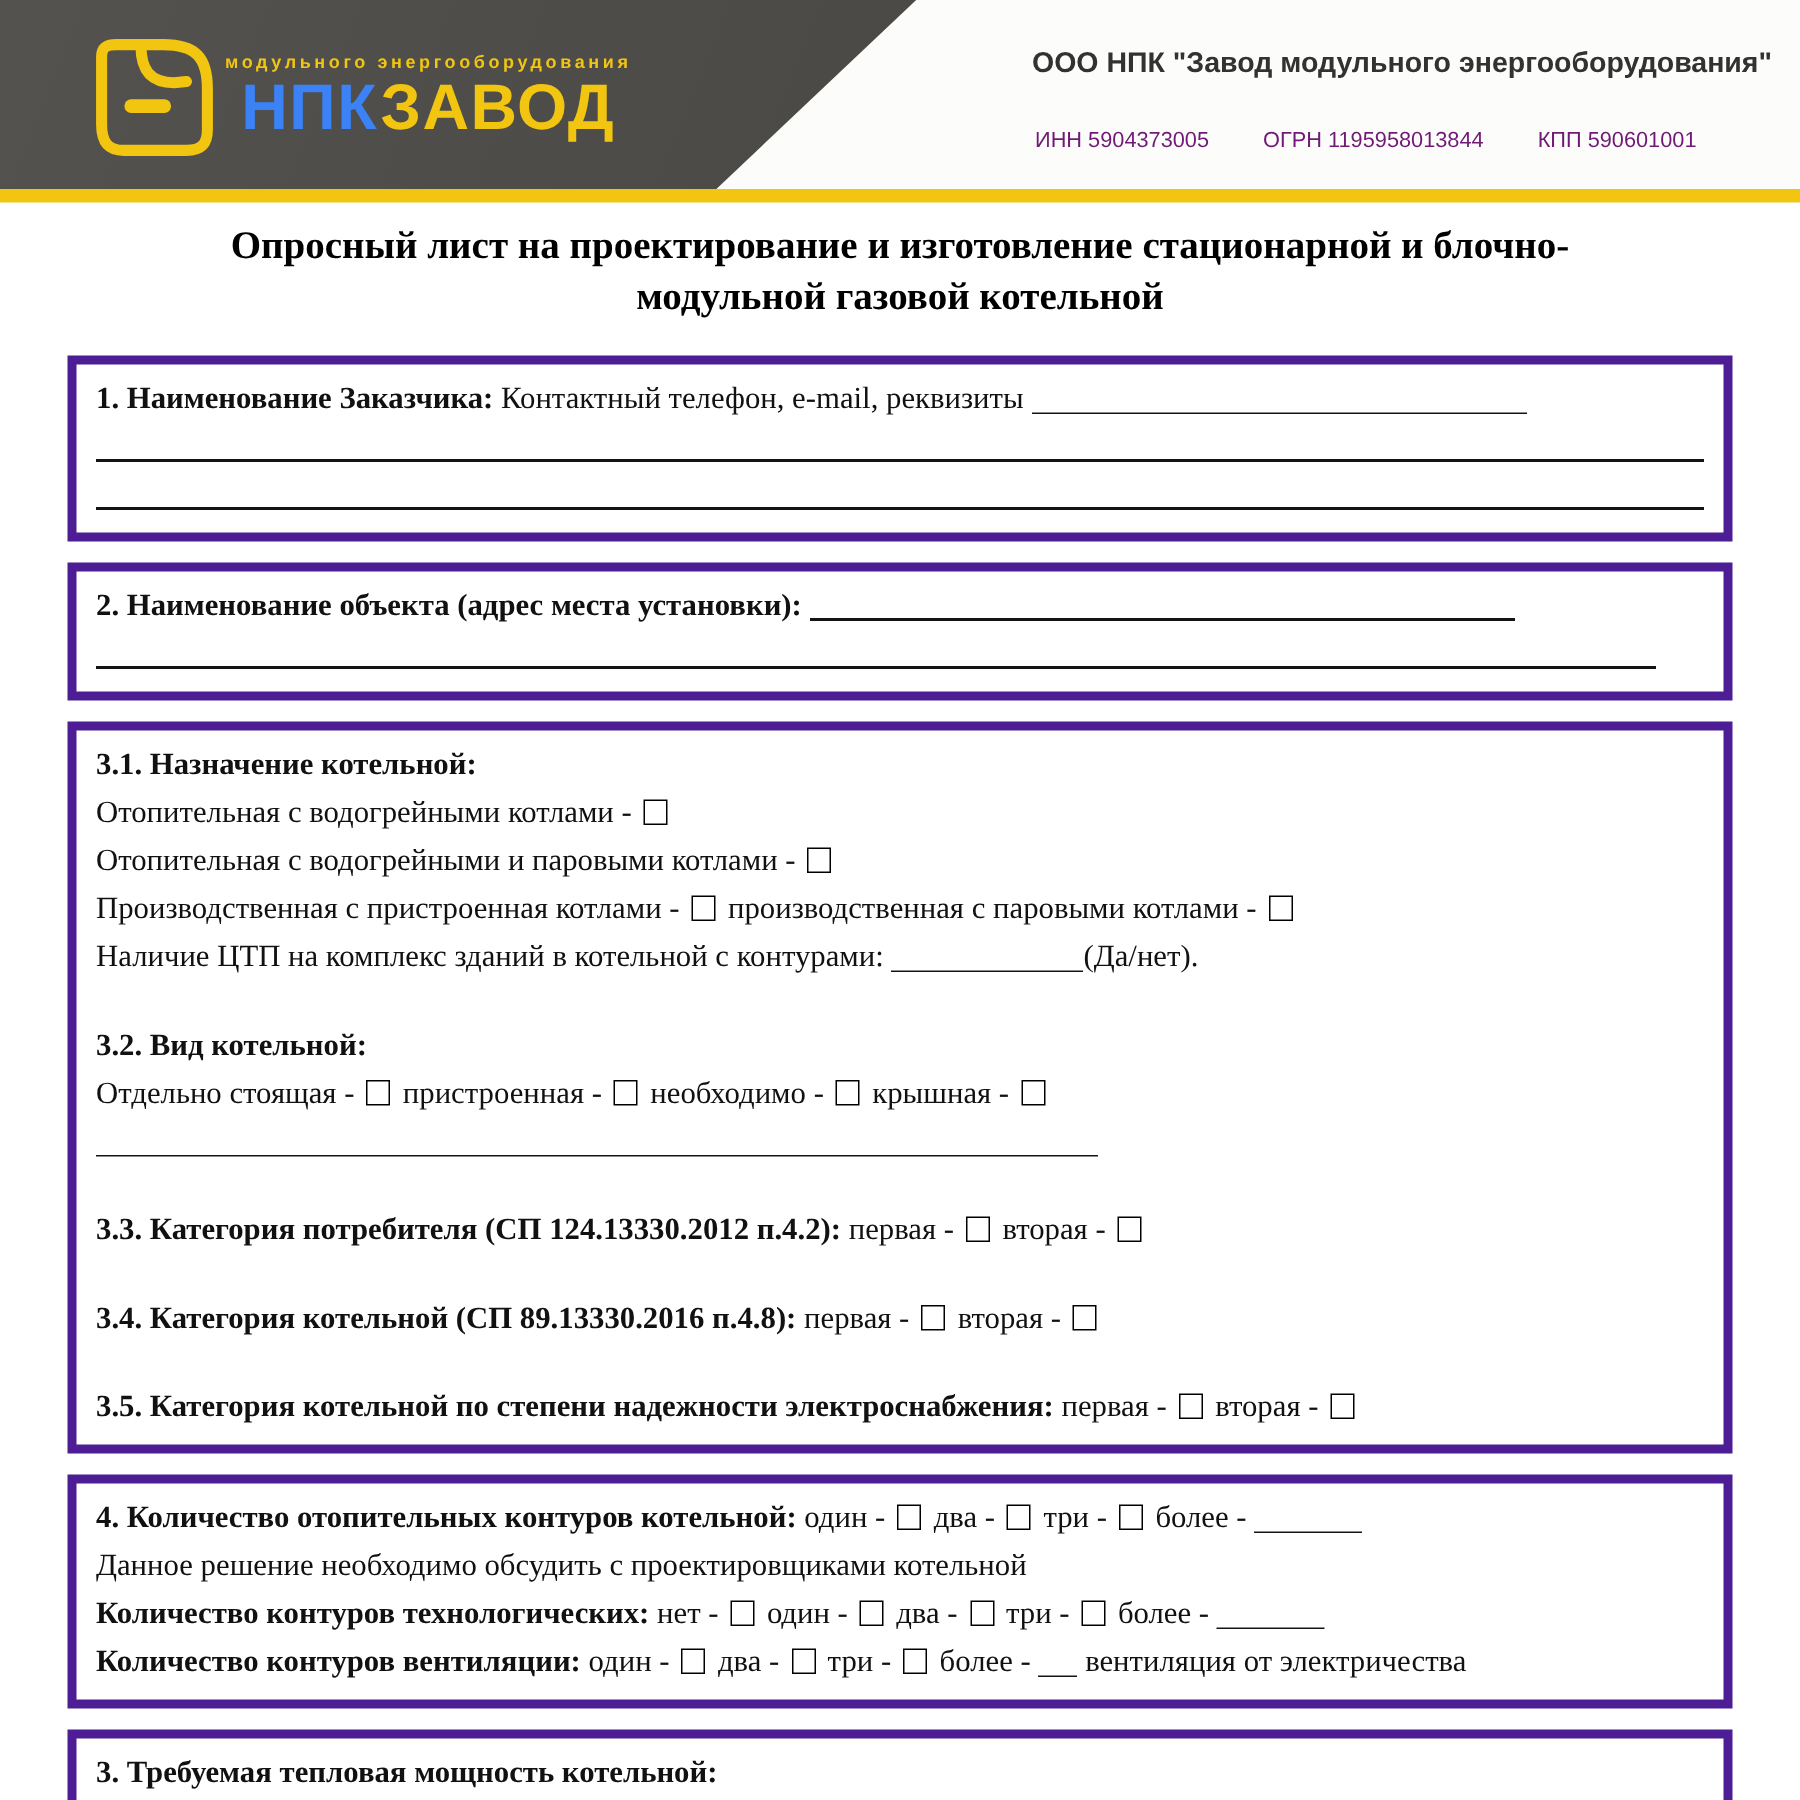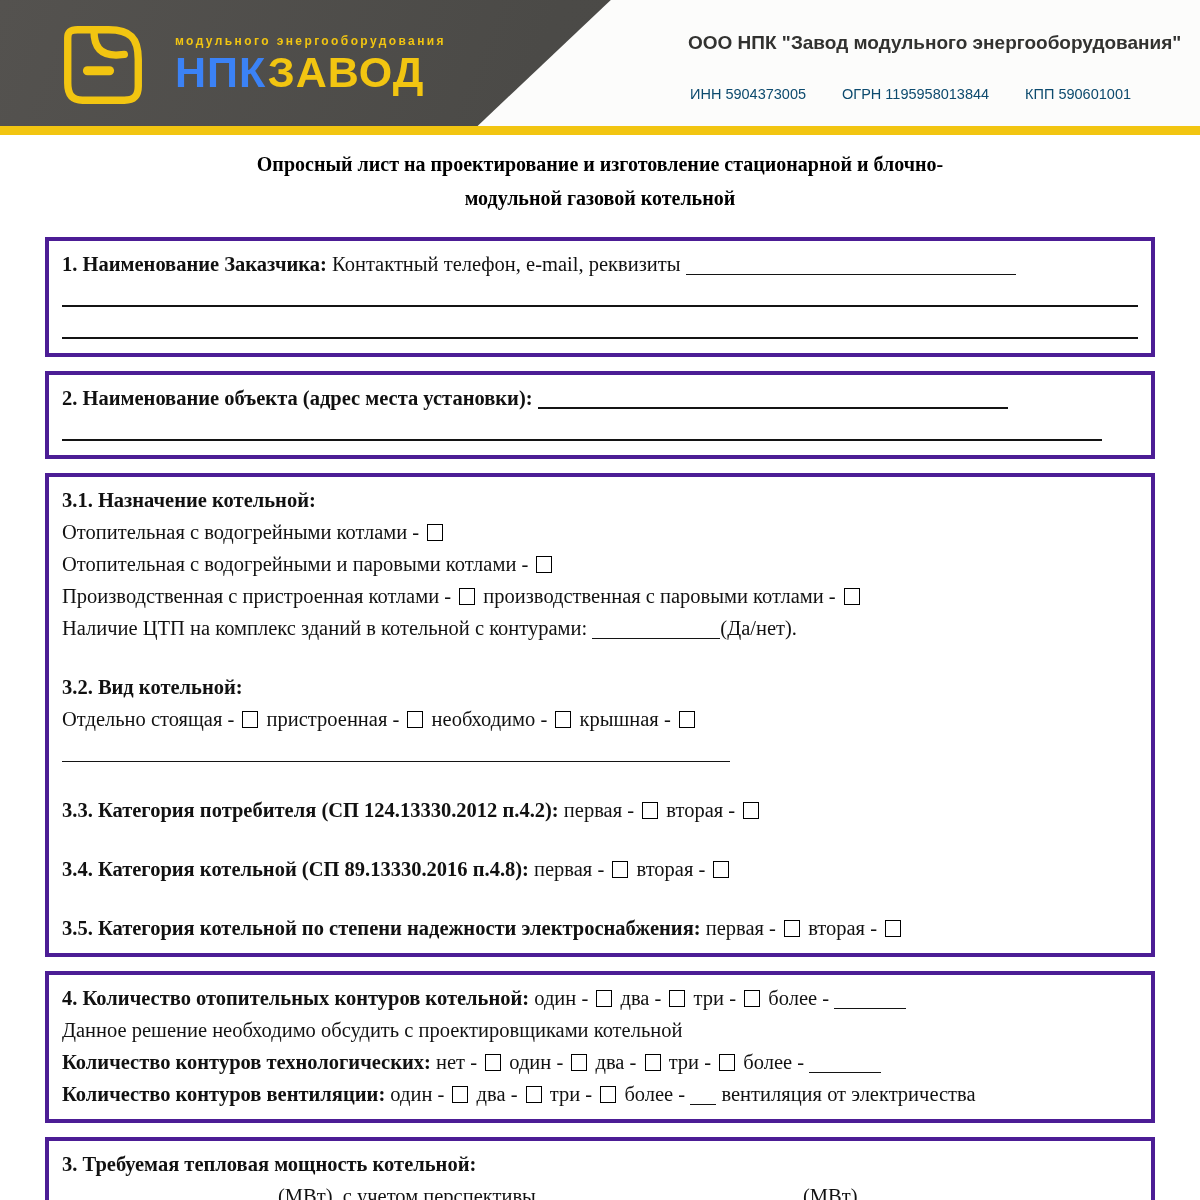--- a/index.html
+++ b/index.html
@@ -11,45 +11,45 @@
   }
   
   .hdr { position:relative; width:1200px; height:126px; background:#fcfcfb; }
   .hdr-dark {
     position:absolute; left:0; top:0; width:1200px; height:126px;
     background:linear-gradient(112deg,#54524f 0%,#4b4a47 45%,#484745 100%);
     clip-path:polygon(0 0, 50.9% 0, 39.8% 100%, 0 100%);
   }
   .logo-wrap { position:absolute; left:62px; top:22px; display:flex; align-items:flex-start; }
   .logo-icon { width:82px; height:86px; }
-  .logo-text { margin-left:31px; padding-top:12px; font-family:"Liberation Sans", sans-serif; }
+  .logo-text { margin-left:6px; padding-top:12px; font-family:"Liberation Sans", sans-serif;text-align:center; }
   .logo-tagline { color:#f2c511; font-size:12px; font-weight:bold; letter-spacing:2.4px; }
   .logo-brand { font-size:43px; font-weight:bold; letter-spacing:1px; line-height:1.05; margin-top:2px; }
   .logo-brand .w { color:#3b82f6; }
   .logo-brand .y { color:#f2c511; }
   .company {
     position:absolute; left:688px; top:32px; width:500px;
     font-family:"Liberation Sans", sans-serif; font-weight:bold;
     font-size:19px; color:#323230;
   }
   .regs {
     position:absolute; left:690px; top:86px; width:480px;
     display:flex; gap:36px;
-    font-family:"Liberation Sans", sans-serif; font-size:14.5px; color:#0c4a6e;align-items:center;
+    font-family:"Liberation Sans", sans-serif; font-size:14.5px; color:#701a75;align-items:center;
   }
   .stripe { width:1200px; height:9px; background:#f2c511; }
   
   .title {
     margin:12px auto 22px auto; width:1010px; text-align:center;
-    font-size:20px; font-weight:bold; line-height:34px; color:#000;
+    font-size:26px; font-weight:bold; line-height:34px; color:#000;
   }
   
   .form { width:1110px; margin:0 auto; }
   .box {
-    border:4px solid #4c1d95; padding:7px 13px 9px 13px; margin-bottom:14px;
+    border:6px solid #4c1d95; padding:7px 13px 9px 13px; margin-bottom:14px;
     background:#fff;
   }
   .fline { font-size:20.5px; line-height:32px; min-height:32px; white-space:nowrap; }
   .fline.spacer { min-height:27px; line-height:27px; }
   .fline.indent { padding-left:26px; }
   .b { font-weight:bold; }
   .r { font-weight:normal; }
   .cb {
     display:inline-block; width:16px; height:17px;
     border:1.6px solid #000; background:#fff;

